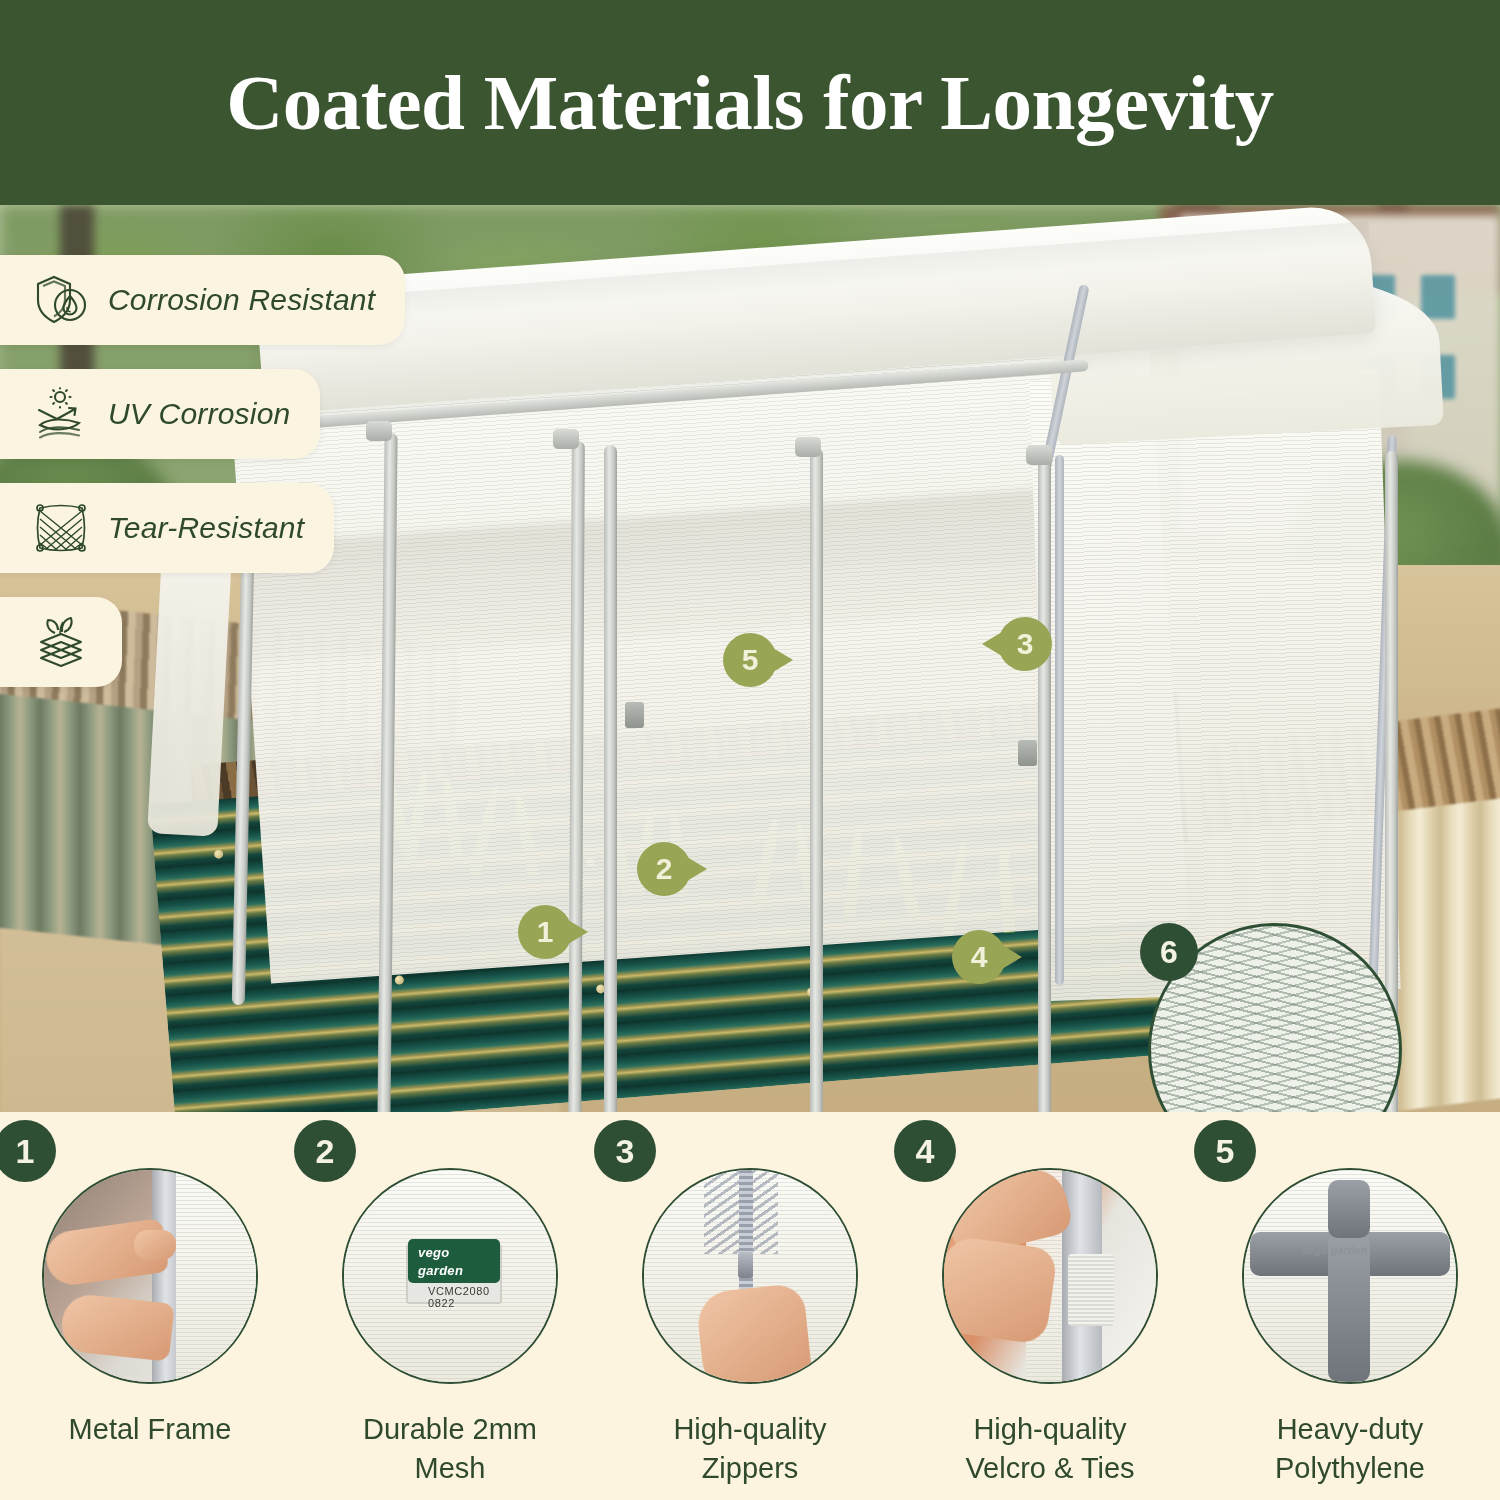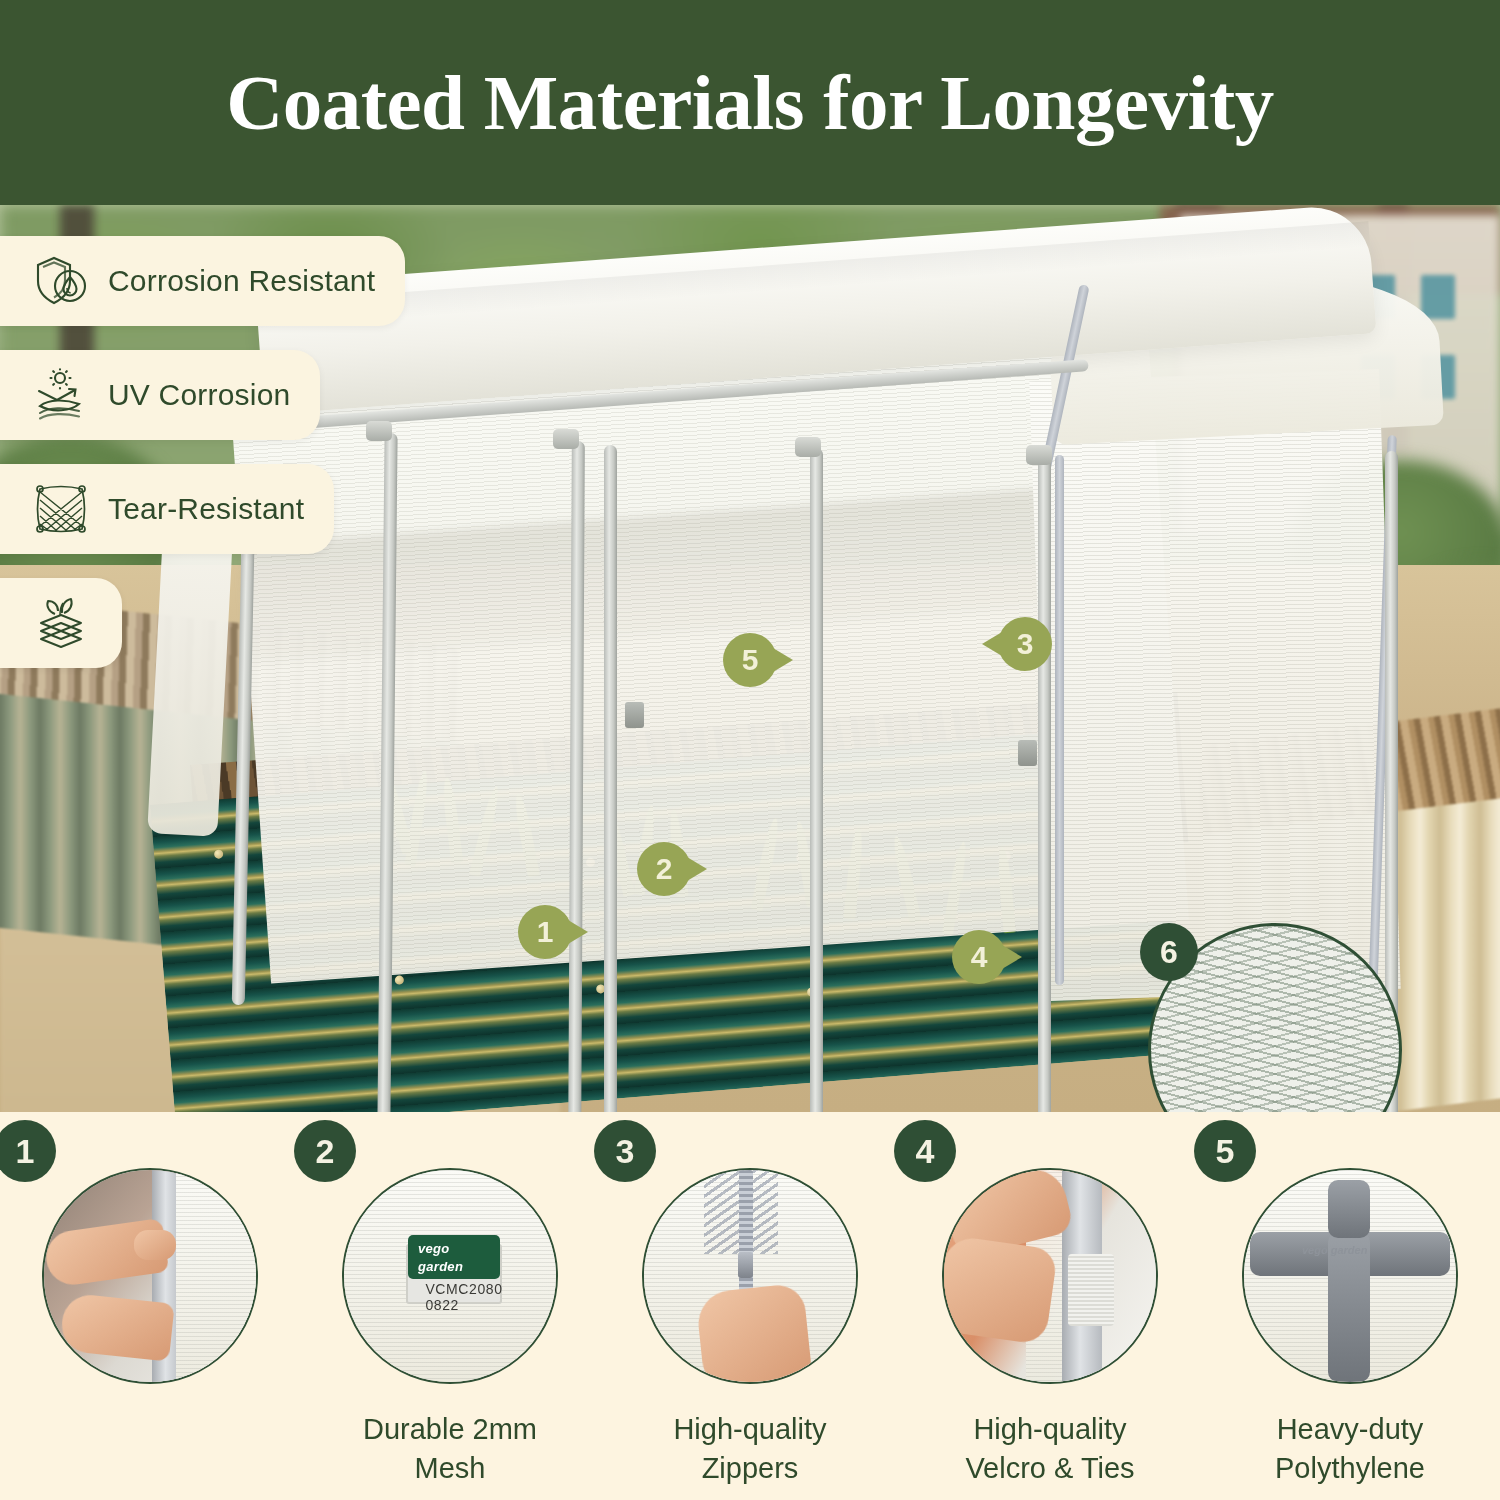--- a/index.html
+++ b/index.html
@@ -196,21 +196,21 @@
     background:linear-gradient(90deg,#a8acb1,#e0e3e6 45%,#b6babf);}
   .meshfab{position:absolute;
     background:repeating-linear-gradient(180deg,rgba(150,152,145,.22) 0 1px,transparent 1px 4px),
                linear-gradient(180deg,#fbfbf7,#eceade);}
   .brandtag{
     position:absolute;background:#e6e6e2;border:2px solid #cfcfc8;border-radius:3px;
     display:flex;flex-direction:column;align-items:center;justify-content:center;
   }
   .brandtag .bx{background:#1d5c3d;border-radius:5px;padding:4px 10px;}
   .brandtag .bx span{color:#fff;font-size:13px;font-style:italic;font-weight:bold;letter-spacing:.3px;}
-  .brandtag .code{color:#3a3a36;font-size:14px;letter-spacing:.6px;margin-top:2px;margin-left:20px;}
+  .brandtag .code{color:#3a3a36;font-size:11px;letter-spacing:.6px;margin-top:2px;margin-left:20px;}
   .zipper{position:absolute;width:14px;border-radius:3px;
     background:repeating-linear-gradient(180deg,#9aa0ab 0 3px,#c9ced6 3px 6px);}
   .zippull{position:absolute;width:15px;height:26px;border-radius:3px;
     background:linear-gradient(180deg,#b9bec6,#7e838b);}
   .velcro{position:absolute;border-radius:4px;
     background:repeating-linear-gradient(180deg,#f2f2ee 0 2px,#dcdcd6 2px 4px);}
   .tconn{position:absolute;border-radius:10px;
     background:linear-gradient(180deg,#9ba0a6,#6f747a);}
   .tconn-label{position:absolute;color:#8e939a;font-size:11px;font-style:italic;font-weight:bold;}
 </style>
@@ -327,21 +327,21 @@
     </div>
     <div class="pin tail-r" style="left:723px;top:428px;">
       <span>5</span>
     </div>
 
     <div class="mesh-circle"></div>
     <div class="pin-dark" style="left:1140px;top:718px;">
       <span>6</span>
     </div>
 
-    <div class="badges" style="top:31px;">
+    <div class="badges" style="top:50px;font-style:italic;">
 
       <div class="badge">
         <span class="bicon">
           <svg width="58" height="54" viewBox="0 0 58 54" fill="none" stroke="#2f4a2b" stroke-width="2.1">
             <path d="M6 11 L22 4 L38 11 V27 C38 38 30 45 22 49 C14 45 6 38 6 27 Z"></path>
             <path d="M11 13 L22 8.5 L33 13 V26.5 C33 35 27.5 40.5 22 43.5" opacity=".75"></path>
             <circle cx="38" cy="32" r="15"></circle>
             <path d="M38 23 C38 23 31.5 30.5 31.5 35 A6.5 6.5 0 0 0 44.5 35 C44.5 30.5 38 23 38 23 Z"></path>
             <path d="M35 34 C35 37 36.4 38.6 38.6 38.9" stroke-width="1.6"></path>
           </svg>
@@ -409,20 +409,21 @@
           <div class="pole-sm" style="left:108px;top:-10px;width:30px;height:240px;"></div>
           <div class="meshfab" style="left:132px;top:-10px;width:92px;height:240px;"></div>
           <div class="hand" style="left:2px;top:56px;width:120px;height:54px;border-radius:30px 14px 12px 30px;transform:rotate(-8deg);"></div>
           <div class="hand" style="left:18px;top:128px;width:110px;height:58px;border-radius:28px 12px 12px 28px;transform:rotate(6deg);"></div>
           <div class="hand" style="left:90px;top:60px;width:42px;height:30px;border-radius:14px;"></div>
         </div>
         <div class="foot-badge">
           <span>1</span>
         </div>
         <div class="foot-caption">
+          <div>Metal Frame</div>
         </div>
       </div>
 
       <div class="foot-item">
         <div class="foot-circle">
           <div class="ph meshfab"></div>
           <div class="brandtag" style="left:62px;top:74px;width:92px;height:56px;">
             <div class="bx">
               <span>vego garden</span>
             </div>

